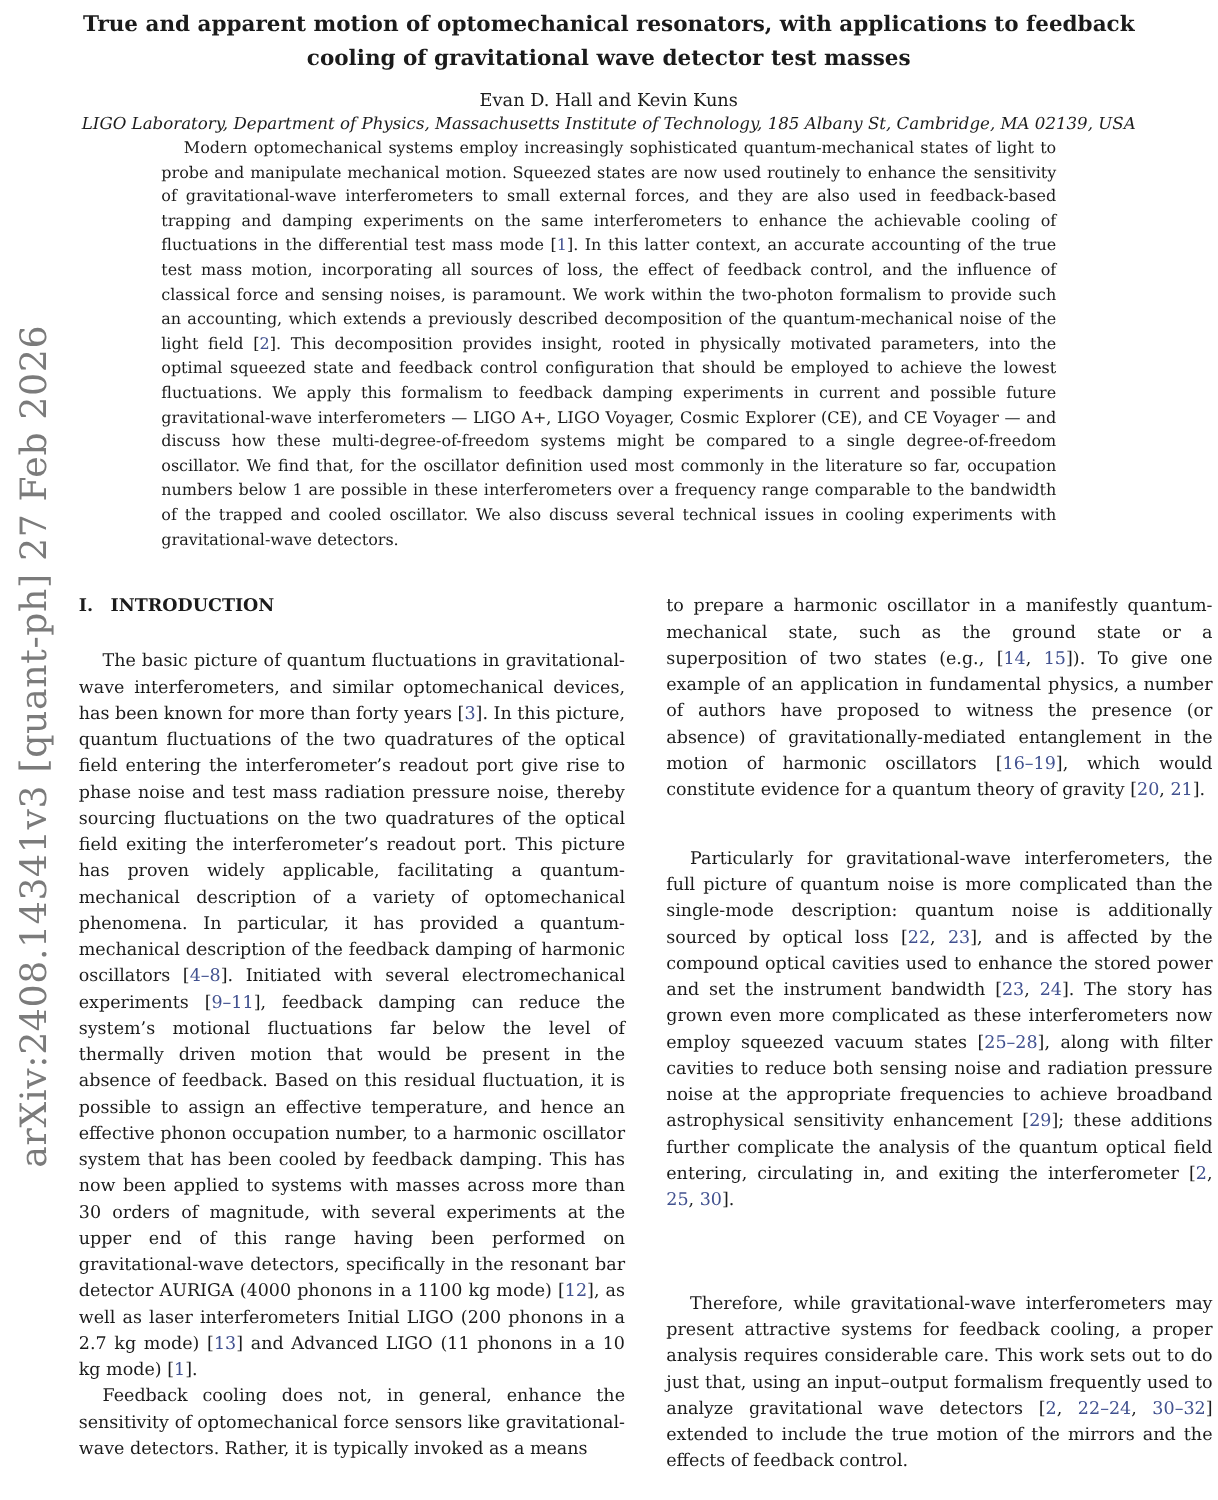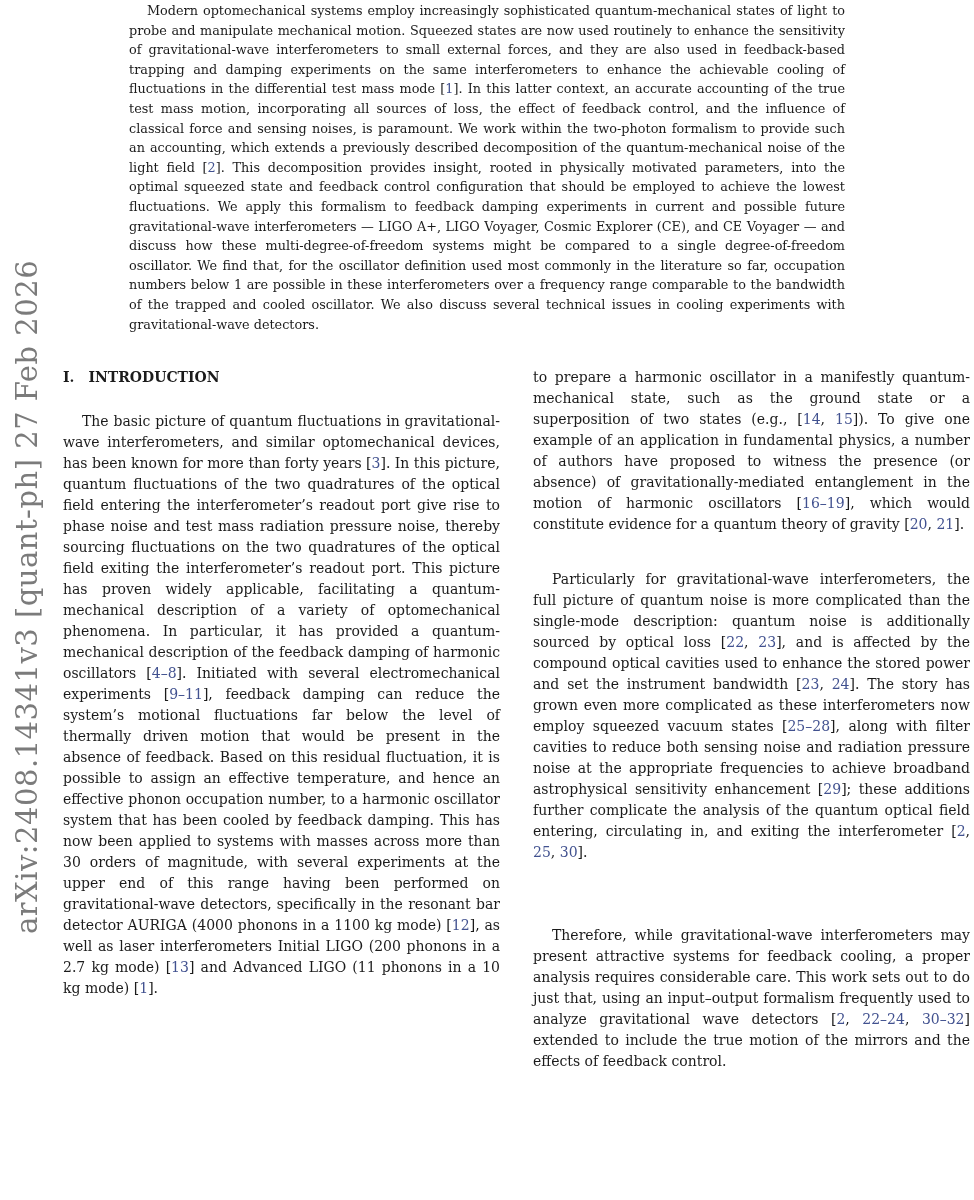--- a/index.html
+++ b/index.html
@@ -80,34 +80,41 @@
   .gap-b { margin-top: 62px; }
   .cite { color: #41518f; }
 </style>
 </head>
 <body>
 
 <div class="page">
 
   <div class="watermark">arXiv:2408.14341v3 [quant-ph] 27 Feb 2026</div>
 
+  <div class="title">
+    <div>True and apparent motion of optomechanical resonators, with applications to feedback</div>
+    <div>cooling of gravitational wave detector test masses</div>
+  </div>
 
+  <div class="authors">Evan D. Hall and Kevin Kuns</div>
 
+  <div class="affiliation">LIGO Laboratory, Department of Physics, Massachusetts Institute of Technology, 185 Albany St, Cambridge, MA 02139, USA</div>
 
   <div class="abstract">
     <p>Modern optomechanical systems employ increasingly sophisticated quantum-mechanical states of light to probe and manipulate mechanical motion. Squeezed states are now used routinely to enhance the sensitivity of gravitational-wave interferometers to small external forces, and they are also used in feedback-based trapping and damping experiments on the same interferometers to enhance the achievable cooling of fluctuations in the differential test mass mode [<span class="cite">1</span>]. In this latter context, an accurate accounting of the true test mass motion, incorporating all sources of loss, the effect of feedback control, and the influence of classical force and sensing noises, is paramount. We work within the two-photon formalism to provide such an accounting, which extends a previously described decomposition of the quantum-mechanical noise of the light field [<span class="cite">2</span>]. This decomposition provides insight, rooted in physically motivated parameters, into the optimal squeezed state and feedback control configuration that should be employed to achieve the lowest fluctuations. We apply this formalism to feedback damping experiments in current and possible future gravitational-wave interferometers — LIGO A+, LIGO Voyager, Cosmic Explorer (CE), and CE Voyager — and discuss how these multi-degree-of-freedom systems might be compared to a single degree-of-freedom oscillator. We find that, for the oscillator definition used most commonly in the literature so far, occupation numbers below 1 are possible in these interferometers over a frequency range comparable to the bandwidth of the trapped and cooled oscillator. We also discuss several technical issues in cooling experiments with gravitational-wave detectors.</p>
   </div>
 
   <div class="columns">
 
     <div class="col">
       <div class="section-heading">
         <span class="sec-num">I.</span><span>INTRODUCTION</span>
       </div>
       <p class="body-par">The basic picture of quantum fluctuations in gravitational-wave interferometers, and similar optomechanical devices, has been known for more than forty years [<span class="cite">3</span>]. In this picture, quantum fluctuations of the two quadratures of the optical field entering the interferometer’s readout port give rise to phase noise and test mass radiation pressure noise, thereby sourcing fluctuations on the two quadratures of the optical field exiting the interferometer’s readout port. This picture has proven widely applicable, facilitating a quantum-mechanical description of a variety of optomechanical phenomena. In particular, it has provided a quantum-mechanical description of the feedback damping of harmonic oscillators [<span class="cite">4–8</span>]. Initiated with several electromechanical experiments [<span class="cite">9–11</span>], feedback damping can reduce the system’s motional fluctuations far below the level of thermally driven motion that would be present in the absence of feedback. Based on this residual fluctuation, it is possible to assign an effective temperature, and hence an effective phonon occupation number, to a harmonic oscillator system that has been cooled by feedback damping. This has now been applied to systems with masses across more than 30 orders of magnitude, with several experiments at the upper end of this range having been performed on gravitational-wave detectors, specifically in the resonant bar detector AURIGA (4000 phonons in a 1100 kg mode) [<span class="cite">12</span>], as well as laser interferometers Initial LIGO (200 phonons in a 2.7 kg mode) [<span class="cite">13</span>] and Advanced LIGO (11 phonons in a 10 kg mode) [<span class="cite">1</span>].</p>
+      <p class="body-par">Feedback cooling does not, in general, enhance the sensitivity of optomechanical force sensors like gravitational-wave detectors. Rather, it is typically invoked as a means</p>
     </div>
 
     <div class="col">
       <p class="body-par noindent">to prepare a harmonic oscillator in a manifestly quantum-mechanical state, such as the ground state or a superposition of two states (e.g., [<span class="cite">14</span>, <span class="cite">15</span>]). To give one example of an application in fundamental physics, a number of authors have proposed to witness the presence (or absence) of gravitationally-mediated entanglement in the motion of harmonic oscillators [<span class="cite">16–19</span>], which would constitute evidence for a quantum theory of gravity [<span class="cite">20</span>, <span class="cite">21</span>].</p>
       <p class="body-par gap-a">Particularly for gravitational-wave interferometers, the full picture of quantum noise is more complicated than the single-mode description: quantum noise is additionally sourced by optical loss [<span class="cite">22</span>, <span class="cite">23</span>], and is affected by the compound optical cavities used to enhance the stored power and set the instrument bandwidth [<span class="cite">23</span>, <span class="cite">24</span>]. The story has grown even more complicated as these interferometers now employ squeezed vacuum states [<span class="cite">25–28</span>], along with filter cavities to reduce both sensing noise and radiation pressure noise at the appropriate frequencies to achieve broadband astrophysical sensitivity enhancement [<span class="cite">29</span>]; these additions further complicate the analysis of the quantum optical field entering, circulating in, and exiting the interferometer [<span class="cite">2</span>, <span class="cite">25</span>, <span class="cite">30</span>].</p>
       <p class="body-par gap-b">Therefore, while gravitational-wave interferometers may present attractive systems for feedback cooling, a proper analysis requires considerable care. This work sets out to do just that, using an input–output formalism frequently used to analyze gravitational wave detectors [<span class="cite">2</span>, <span class="cite">22–24</span>, <span class="cite">30–32</span>] extended to include the true motion of the mirrors and the effects of feedback control.</p>
     </div>
 
   </div>
 

